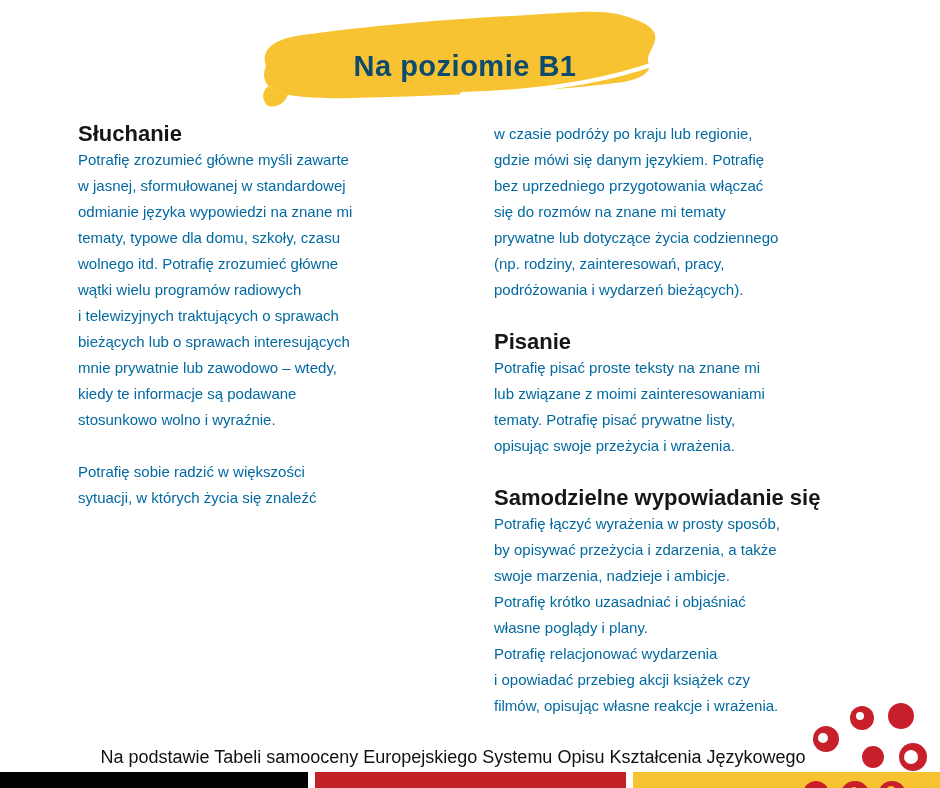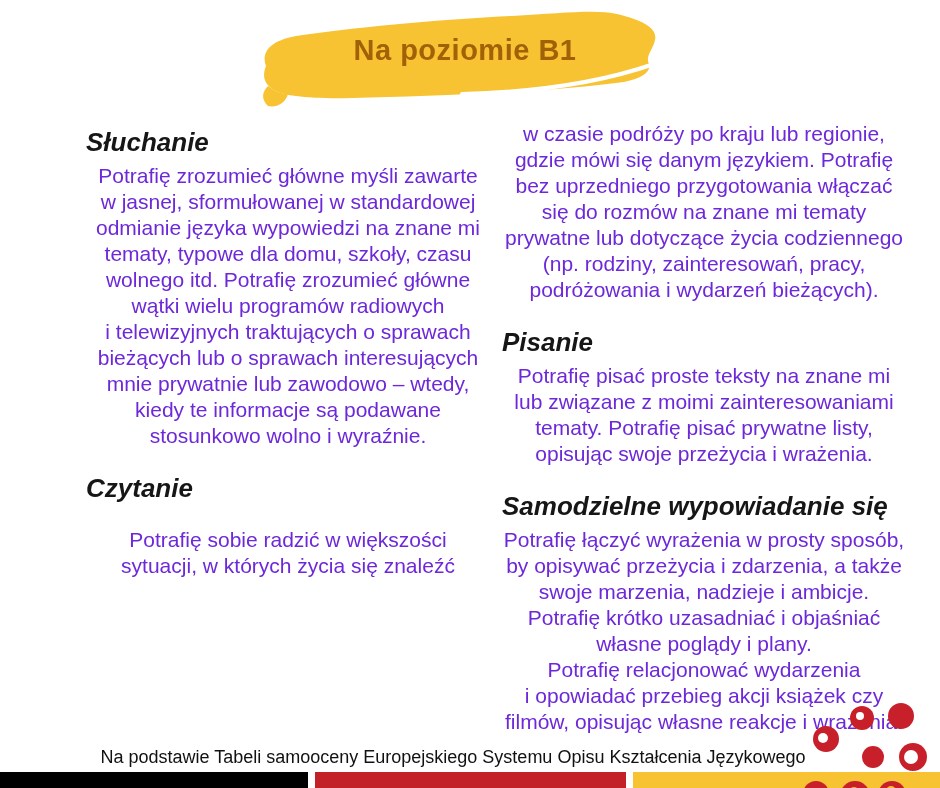--- a/index.html
+++ b/index.html
@@ -8,37 +8,37 @@
     width:940px;height:788px;
     background:#ffffff;
     overflow:hidden;
     font-family:"Liberation Sans", sans-serif;
     color:var(--text,#1d1d1d);
   }
   
   .banner{position:absolute;left:252px;top:6px;width:412px;height:100px;}
   .banner svg{position:absolute;left:0;top:0;color:var(--yellow,#F8C332);}
   .banner .title{
-    position:absolute;left:0;top:0;width:100%;height:88px;
+    position:absolute;left:0;top:16px;width:100%;height:88px;
     display:flex;align-items:center;justify-content:center;
     padding-left:14px;box-sizing:border-box;
-    font-size:29px;font-weight:bold;letter-spacing:.5px;color:#a16207;
+    font-size:29px;font-weight:bold;letter-spacing:.5px;color:#0c4a6e;
   }
   
   .col{position:absolute;top:121px;width:420px;}
   .col-left{left:78px;}
   .col-right{left:494px;}
   .col section{margin:0 0 26px 0;}
   .col h3{
-    margin:8px;font-size:26px;line-height:26px;font-weight:bold;color:#161616;font-style:italic;
+    margin:0;font-size:22px;line-height:26px;font-weight:bold;color:#161616;
   }
   .col h3:empty{display:none;}
   .col p{
-    margin:0;font-size:21px;line-height:26px;
-    white-space:pre-line;color:#6d28d9;text-align:center;
+    margin:0;font-size:15px;line-height:26px;
+    white-space:pre-line;color:#0369a1;
   }
   
   .footer{
     position:absolute;left:0;top:745px;width:940px;
     text-align:center;font-size:18px;line-height:24px;color:#111;
     padding-right:34px;box-sizing:border-box;
   }
   
   .bar{position:absolute;bottom:0;height:16px;}
   .bar-black{left:0;width:308px;background:var(--black,#000000);}
@@ -82,21 +82,20 @@
 tematy, typowe dla domu, szkoły, czasu
 wolnego itd. Potrafię zrozumieć główne
 wątki wielu programów radiowych
 i telewizyjnych traktujących o sprawach
 bieżących lub o sprawach interesujących
 mnie prywatnie lub zawodowo – wtedy,
 kiedy te informacje są podawane
 stosunkowo wolno i wyraźnie.</p>
     </section>
     <section>
-      <h3>Czytanie</h3>
     </section>
     <section>
       <p>Potrafię sobie radzić w większości
 sytuacji, w których życia się znaleźć</p>
     </section>
   </div>
 
   <div class="col col-right">
     <section>
 

